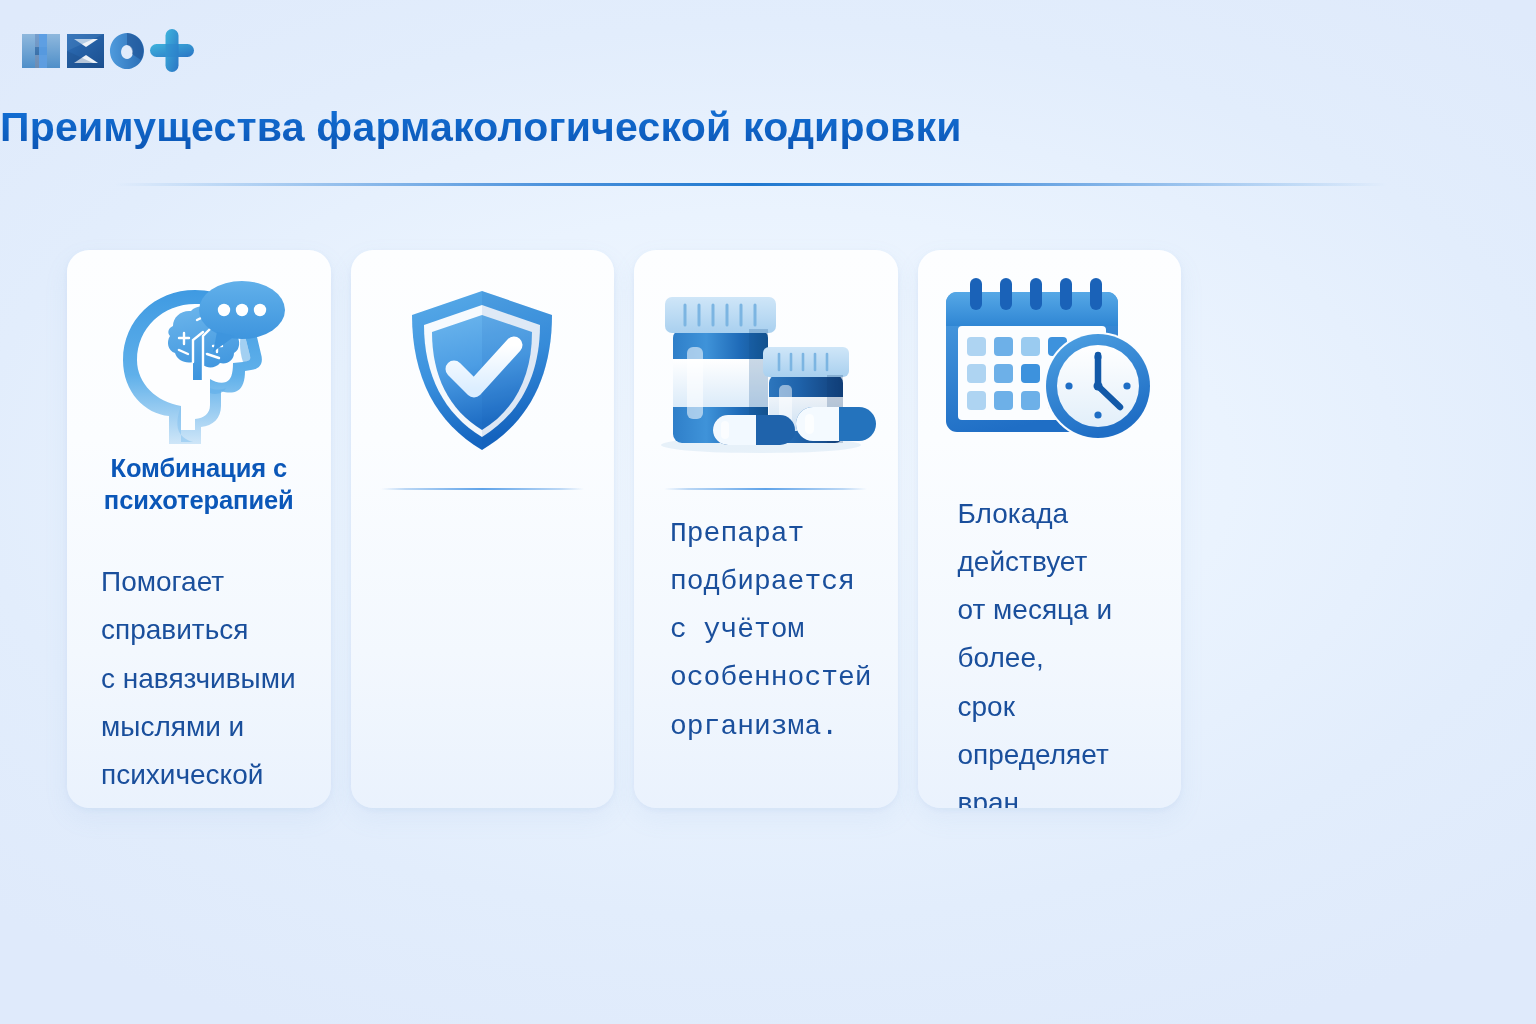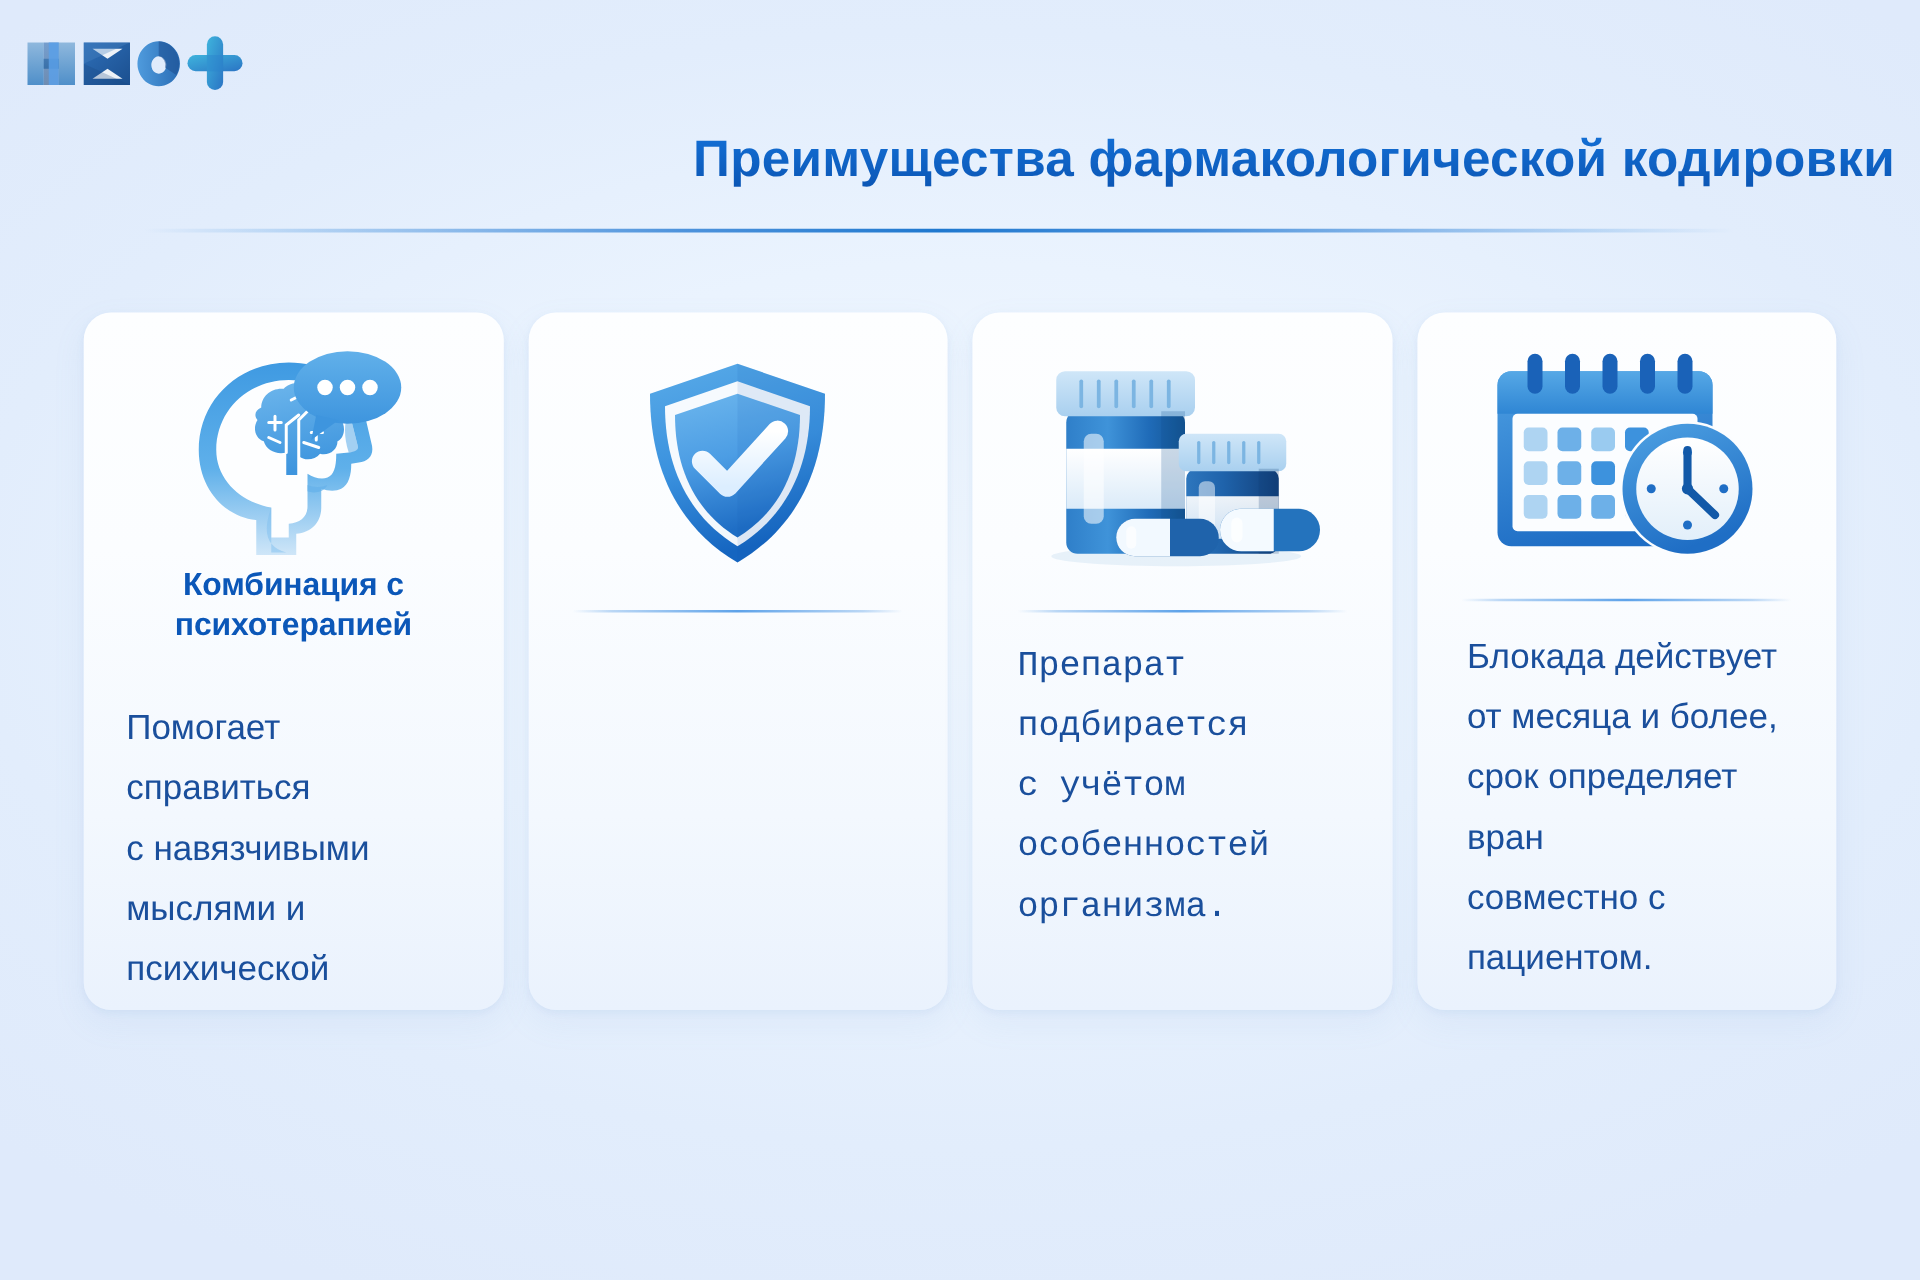--- a/index.html
+++ b/index.html
@@ -21,21 +21,21 @@
   
   .logo {
     position:absolute; left:14px; top:22px;
     width:190px; height:56px;
   }
   .logo svg { display:block; width:190px; height:56px; }
 
   
   .title-wrap {
     position:absolute; left:0; top:104px; width:1516px;
-    text-align:right;
+    text-align:left;
   }
   .title {
     font-size:41px;
     font-weight:700;
     letter-spacing:0.2px;
     color:#0c5ec4;
     background:linear-gradient(180deg,#1472d8 0%,#0b55b4 100%);
     -webkit-background-clip:text;
     background-clip:text;
     -webkit-text-fill-color:transparent;
@@ -52,21 +52,21 @@
         #1f78cf 50%,
         rgba(50,130,214,0.85) 66%,
         rgba(90,160,228,0.28) 92%,
         rgba(110,170,230,0) 100%);
     border-radius:2px;
   }
 
   
   .cards {
     position:absolute; left:67px; top:250px;
-    width:1402px; height:558px;
+    width:1114px; height:558px;
     display:flex;
     gap:20px;
   }
   .card {
     flex:1 1 0;
     border-radius:22px;
     background:linear-gradient(180deg,#fdfeff 0%,#fbfdff 34%,#f3f8fe 72%,#eaf2fd 100%);
     box-shadow:0 2px 5px rgba(130,170,215,0.10), 0 10px 26px rgba(120,165,215,0.09);
     position:relative;
     display:flex;

